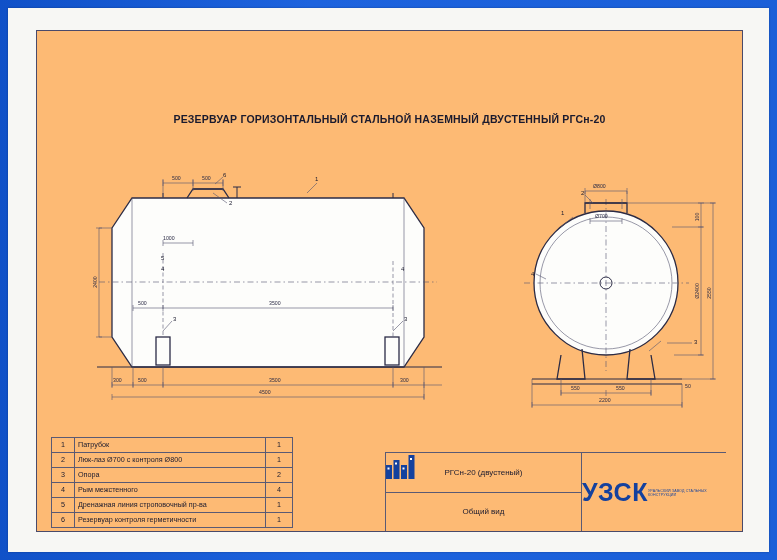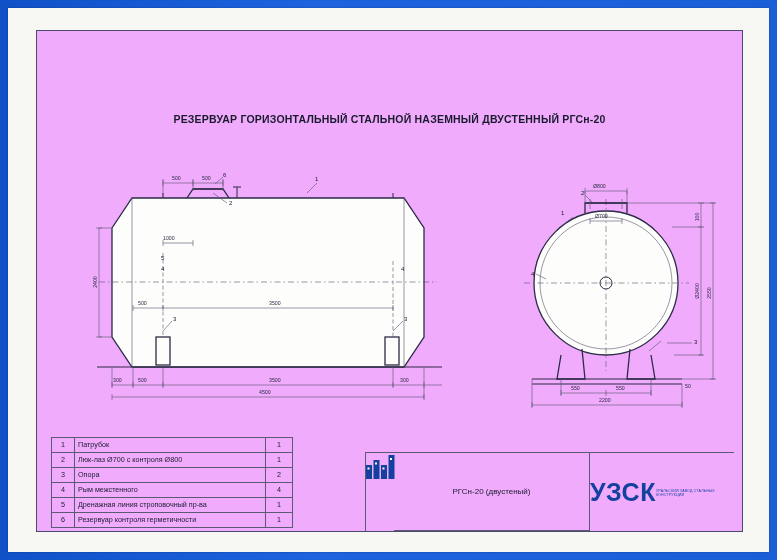--- a/index.html
+++ b/index.html
@@ -13,21 +13,21 @@
   #sheet {
     position:absolute; left:8px; top:8px;
     width:761px; height:544px;
     background:#f7f7f4;
     box-shadow:0 0 2px rgba(0,0,0,.3);
   }
   #frame {
     position:absolute; left:28px; top:22px;
     width:705px; height:500px;
     border:1.2px solid #4a4a6a;
-    background:#f0abfc;
+    background:#fdba74;
   }
   .ttl {
     position:absolute; left:0; right:0; top:82px;
     text-align:center;
     font-size:10.5px; font-weight:bold; color:#1a1a2e;
     letter-spacing:.2px;
   }
   svg { position:absolute; left:0; top:0; }
   .ln { stroke:#2b2b45; fill:none; stroke-width:1; }
   .ln2 { stroke:#2b2b45; fill:none; stroke-width:1.3; }
@@ -50,26 +50,25 @@
     border:.8px solid #5a5a74;
     padding:1.5px 3px;
     height:11px;
     line-height:10px;
   }
   #spec td.c1 { width:16px; text-align:center; }
   #spec td.c3 { width:20px; text-align:center; }
 
   
   #titleblock {
-    position:absolute; right:8px; bottom:0px;
+    position:absolute; right:16px; bottom:0px;
     width:340px; height:78px;
     border-left:.9px solid #5a5a74;
     border-top:.9px solid #5a5a74;
     display:flex;
-    padding-left:28px;
   }
   #tbleft { width:195px; border-right:.9px solid #5a5a74; display:flex; flex-direction:column; }
   #tbleft > div { flex:1; display:flex; align-items:center; justify-content:center; font-size:8px; color:#1a1a2e; }
   #tbleft > div.top { border-bottom:.9px solid #5a5a74; }
   #tbright { flex:1; display:flex; align-items:center; justify-content:center; }
 
   .logo { display:flex; flex-direction:row; align-items:center; }
   .logorow { display:flex; align-items:flex-end; gap:3px; }
   .logotxt { font-size:25px; font-weight:bold; color:#14419e; letter-spacing:.5px; line-height:24px; }
   .logosub { font-size:3.6px; color:#14419e; letter-spacing:.15px; margin-top:1px; }
@@ -289,20 +288,21 @@
           <td class="c1">6</td>
           <td>Резервуар контроля герметичности</td>
           <td class="c3">1</td>
         </tr>
       </tbody>
     </table>
 
     <div id="titleblock">
       <div id="tbleft">
         <div class="top">РГСн-20 (двустеный)</div>
+        <div>Общий вид</div>
       </div>
       <div id="tbright">
         <div class="logo">
           <div class="logorow">
             <svg width="30" height="26" viewBox="0 0 30 26">
               <rect x="0" y="12" width="6" height="14" fill="#14419e"></rect>
               <rect x="7.5" y="7" width="6" height="19" fill="#14419e"></rect>
               <rect x="15" y="12" width="6" height="14" fill="#14419e"></rect>
               <rect x="22.5" y="2" width="6" height="24" fill="#14419e"></rect>
               <rect x="1.5" y="14.5" width="2" height="2" fill="#fbfbf9"></rect>

